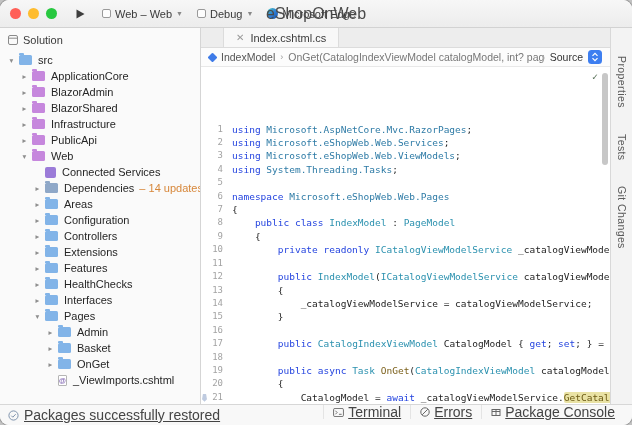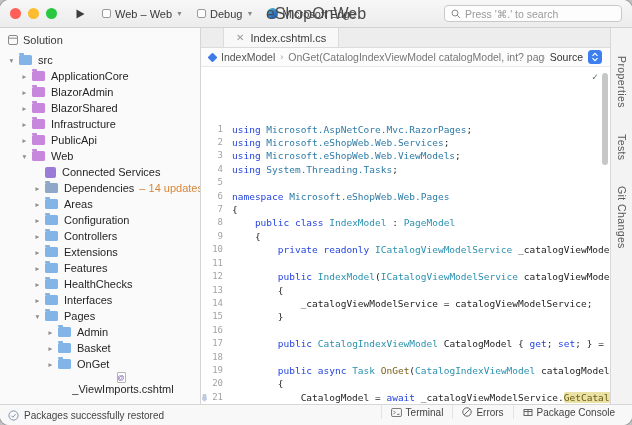--- a/index.html
+++ b/index.html
@@ -82,21 +82,21 @@
   .tk-hl { background:#E9E2A4; color:#6B5A14; border-radius:2px; }
   .vscroll { position:absolute; top:6px; right:2px; width:6px; height:92px; background:#C7C7C7; border-radius:3px; }
   .health-check { position:absolute; top:3px; right:12px; color:#607860; font-size:10px; }
 
   .rightstrip { width:22px; flex:none; background:#F3F3F3; border-left:1px solid #D8D8D8;
                 display:flex; flex-direction:column; align-items:center; padding-top:28px; gap:26px; }
   .vtab { writing-mode:vertical-rl; font-size:10.5px; color:#5a5a5a; letter-spacing:.4px; cursor:pointer; }
 
   
   .statusbar { height:21px; flex:none; border-top:1px solid #D7D7D7; background:#F8F8F8;
-               display:flex; align-items:center; font-size:10px; color:#444; padding:0 8px; }
+               display:flex; align-items:center; font-size:14px; color:#444; padding:0 8px;text-decoration:underline; }
   .status-left { display:flex; align-items:center; gap:5px; }
   .pads { margin-left:auto; display:flex; height:100%; }
   .pad { display:flex; align-items:center; gap:4px; padding:0 9px; border-left:1px solid #E4E4E4;
          height:14px; cursor:pointer; }
 </style>
 </head>
 <body>
 
 <div class="window">
 
@@ -119,27 +119,20 @@
     <div class="chip">
       <span class="chip-icon"></span>
       <span>Debug</span>
       <span class="chev">▼</span>
     </div>
     <div class="chip">
       <span class="edge-icon"></span>
       <span>Microsoft Edge</span>
     </div>
     <div class="apptitle">eShopOnWeb</div>
-    <div class="search">
-      <svg width="10" height="10" viewBox="0 0 10 10">
-          <circle cx="4" cy="4" r="3" fill="none" stroke="#8a8a8a"></circle>
-          <path d="M6.2 6.2L9 9" stroke="#8a8a8a"></path>
-        </svg>
-      <span>Press '⌘.' to search</span>
-    </div>
   </div>
 
   <div class="main">
 
     <aside class="sidebar">
       <div class="pad-header">
         <svg width="10" height="10" viewBox="0 0 10 10">
           <rect x="0.5" y="0.5" width="9" height="9" rx="1.5" fill="none" stroke="#8a8a8a"></rect>
           <path d="M0.5 3.2h9" stroke="#8a8a8a"></path>
         </svg>
@@ -240,21 +233,21 @@
           <div class="trow" style="padding-left: 45px;">
             <span class="texp">▸</span>
             <span class="ticon ti-folder"></span>
             <span class="tlabel">Basket</span>
           </div>
           <div class="trow" style="padding-left: 45px;">
             <span class="texp">▸</span>
             <span class="ticon ti-folder"></span>
             <span class="tlabel">OnGet</span>
           </div>
-          <div class="trow" style="padding-left: 45px; flex-direction: column;">
+          <div class="trow" style="padding-left: 45px;">
             <span class="texp"></span>
             <span class="ticon ti-file">@</span>
             <span class="tlabel">_ViewImports.cshtml</span>
           </div>
         </div>
     </aside>
 
     <section class="editor">
       <div class="tabstrip">
         <div class="tab">

